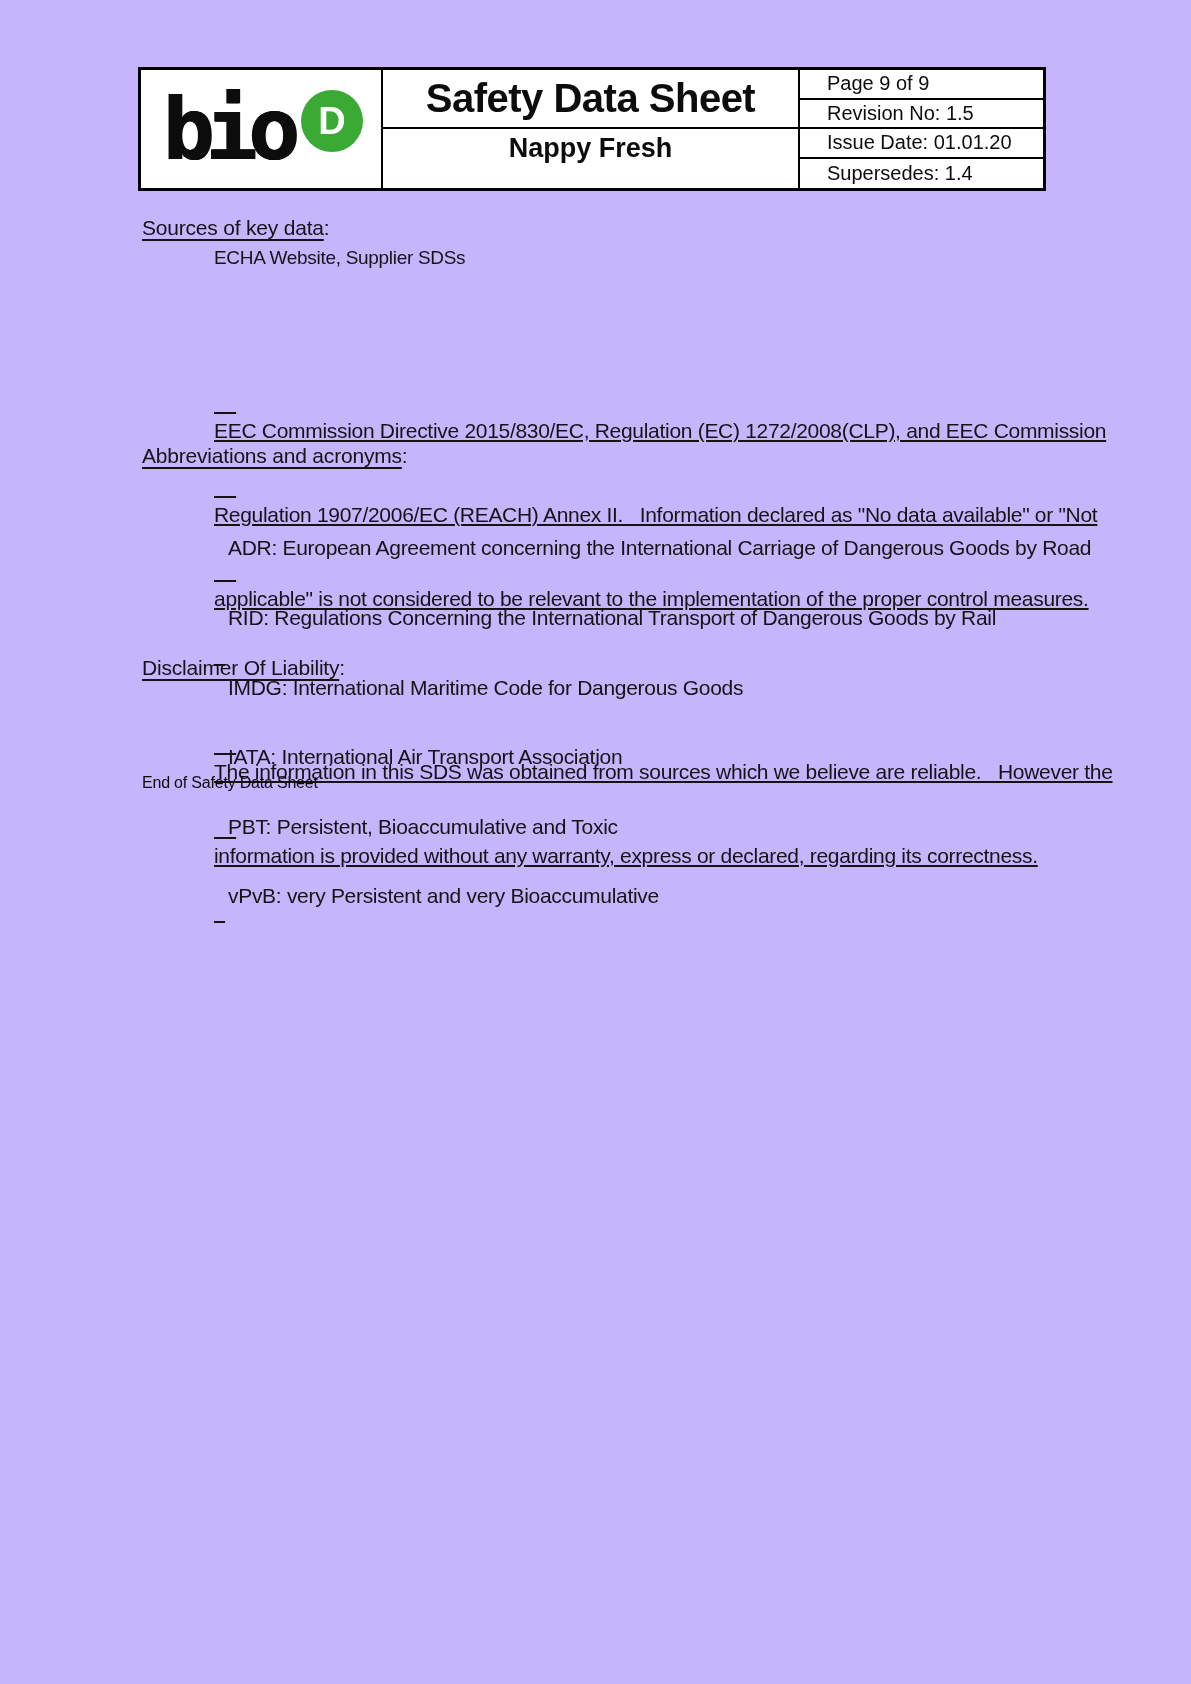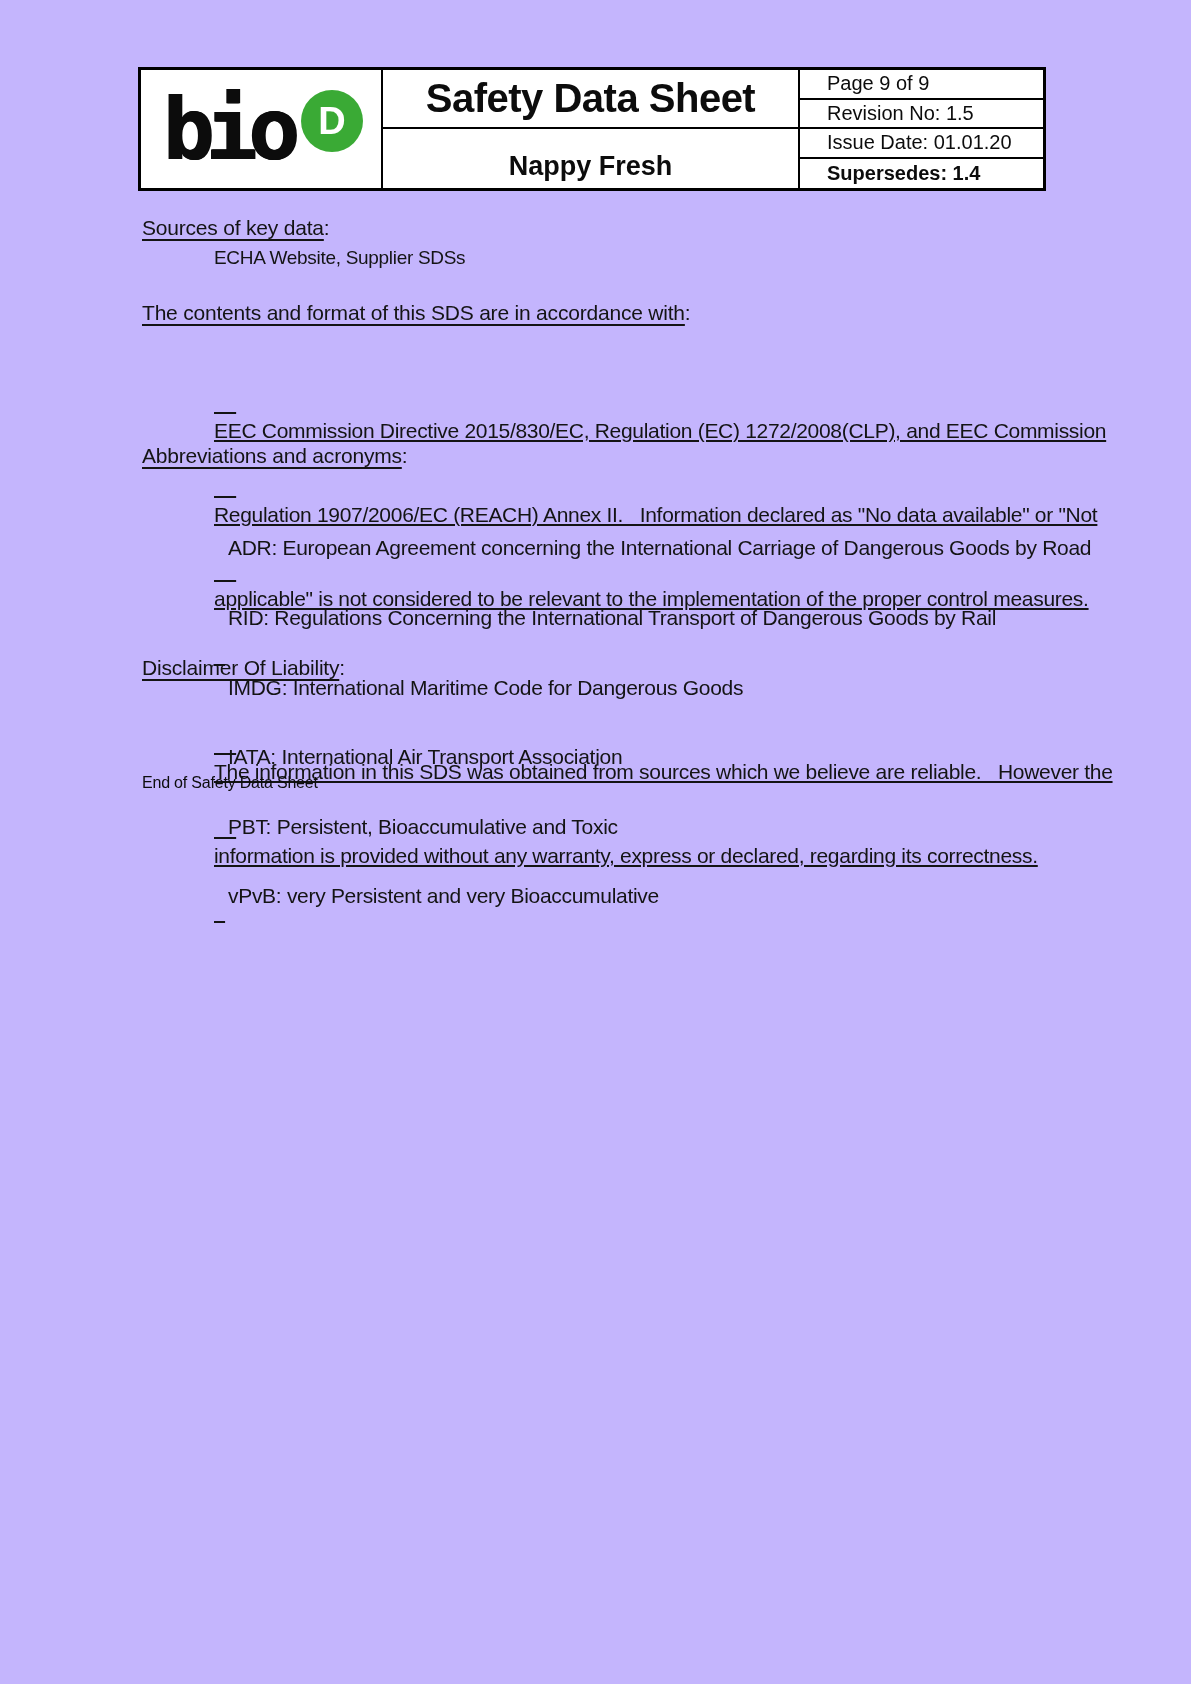--- a/index.html
+++ b/index.html
@@ -48,31 +48,31 @@
     grid-column:2;grid-row:1/3;
     border-right:2px solid #000;border-bottom:2px solid #000;
     display:flex;align-items:center;justify-content:center;
     font-weight:bold;font-size:40px;letter-spacing:-0.5px;
     color:#0c0c0c;
   }
   .product-cell{
     grid-column:2;grid-row:3/5;
     border-right:2px solid #000;
     display:flex;align-items:flex-start;justify-content:center;
-    padding-top:22px;
+    padding-top:4px;
     font-weight:bold;font-size:27px;color:#0c0c0c;
   }
   .meta-cell{
     grid-column:3;
     display:flex;align-items:center;
     padding-left:27px;
     font-size:20px;color:#0c0c0c;
     border-bottom:2px solid #000;
   }
-  .meta-cell.last{border-bottom:none;font-weight:bold;}
+  .meta-cell.last{border-bottom:none;}
 
   
   .sec-heading{
     position:absolute;left:142px;
     font-size:21px;letter-spacing:-0.2px;
     white-space:pre;color:#141414;
   }
   .sec-heading .u{
     text-decoration:underline;
     text-decoration-thickness:2px;
@@ -113,21 +113,20 @@
     <div class="cell product-cell">Nappy Fresh</div>
     <div class="cell meta-cell" style="grid-row:1">Page 9 of 9</div>
     <div class="cell meta-cell" style="grid-row:2">Revision No: 1.5</div>
     <div class="cell meta-cell" style="grid-row:3">Issue Date: 01.01.20</div>
     <div class="cell meta-cell last" style="grid-row:4">Supersedes: 1.4</div>
   </div>
 
   <div class="sec-heading" style="top:216px"><span class="u">Sources of key data</span><span>:</span></div>
   <div class="body-line" style="top:247px">ECHA Website, Supplier SDSs</div>
 
-  <div class="sec-heading" style="top:301px"><span class="u">The contents and format of this SDS are in accordance with</span><span>:</span></div>
   <div class="para" style="top:361px">
     <div>EEC Commission Directive 2015/830/EC, Regulation (EC) 1272/2008(CLP), and EEC Commission</div>
     <div>Regulation 1907/2006/EC (REACH) Annex II.   Information declared as "No data available" or "Not</div>
     <div>applicable" is not considered to be relevant to the implementation of the proper control measures.</div>
   </div>
 
   <div class="sec-heading" style="top:444px"><span class="u">Abbreviations and acronyms</span><span>:</span></div>
   <div class="abbr-list">
     <div>ADR: European Agreement concerning the International Carriage of Dangerous Goods by Road</div>
     <div>RID: Regulations Concerning the International Transport of Dangerous Goods by Rail</div>

